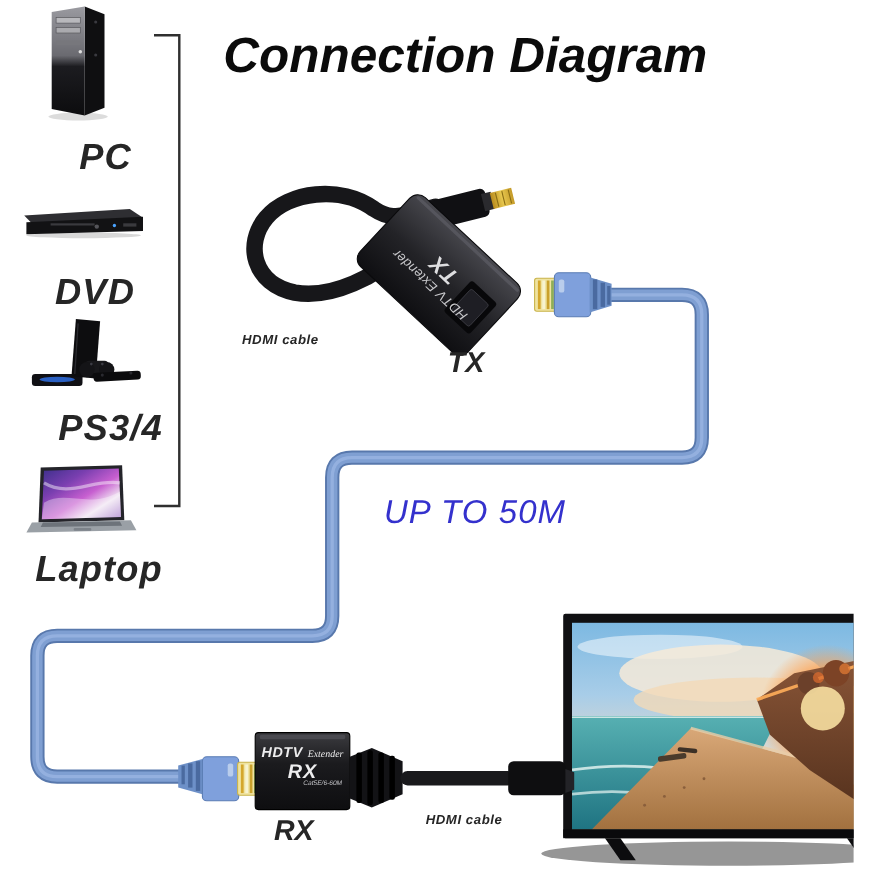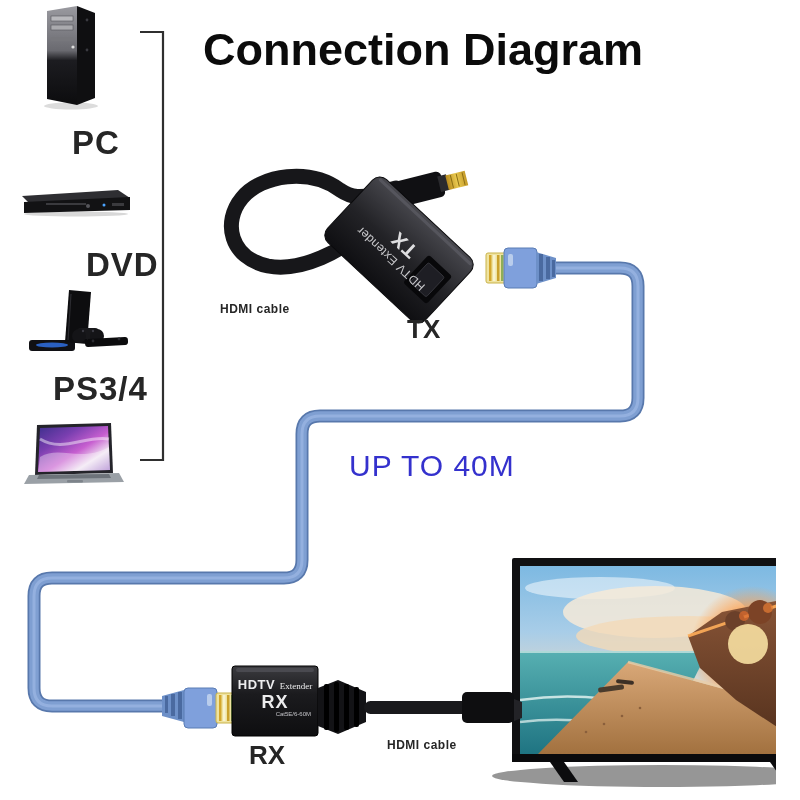--- a/index.html
+++ b/index.html
@@ -1,18 +1,18 @@
 <!DOCTYPE html>
 <html><head>
 <meta charset="utf-8">
 <style>
   html,body{margin:0;padding:0;background:#ffffff;}
   .canvas{
     position:relative;width:776px;height:800px;background:#ffffff;
-    overflow:hidden;font-family:"Liberation Sans",sans-serif;
+    overflow:hidden;font-family:"Liberation Sans",sans-serif;font-style:italic;
   }
   .scene{position:absolute;left:0;top:0;}
   .title{
     position:absolute;left:203px;top:-6px;font-size:45px;font-weight:bold;
     color:#0b0b0b;letter-spacing:0px;white-space:nowrap;
   }
   .lbl{position:absolute;font-weight:bold;color:#262626;white-space:nowrap;}
   .lbl-dev{font-size:33px;letter-spacing:1px;}
   .lbl-sm{font-size:12px;letter-spacing:0.5px;}
   .lbl-port{font-size:26px;}
@@ -252,27 +252,28 @@
     <g>
       <rect x="462" y="692" width="52" height="31" rx="5" fill="#0e0e10"></rect>
       <polygon points="514,699 522,702 522,718 514,721" fill="#232327"></polygon>
     </g>
   </g>
 </svg>
 
 <h1 class="title">Connection Diagram</h1>
 
 <div class="lbl lbl-dev" style="left:72px;top:124px;">PC</div>
-<div class="lbl lbl-dev" style="left:50px;top:246px;margin-left:36px;">DVD</div>
+<div class="lbl lbl-dev" style="left:50px;top:246px;">DVD</div>
 <div class="lbl lbl-dev" style="left:53px;top:370px;">PS3/4</div>
+<div class="lbl lbl-dev" style="left:32px;top:498px;">Laptop</div>
 
 <div class="lbl lbl-sm" style="left:220px;top:302px;">HDMI cable</div>
 <div class="lbl lbl-port" style="left:407px;top:314px;">TX</div>
 
-<div class="distance">UP TO 40M</div>
+<div class="distance">UP TO 50M</div>
 
 <div class="lbl lbl-port" style="left:249px;top:740px;">RX</div>
 <div class="lbl lbl-sm" style="left:387px;top:738px;">HDMI cable</div>
 
 <div class="tx-body-text">
   <div class="inner">
     <div class="tx-line1">HDTV Extender</div>
     <div class="tx-line2">TX</div>
   </div>
 </div>

